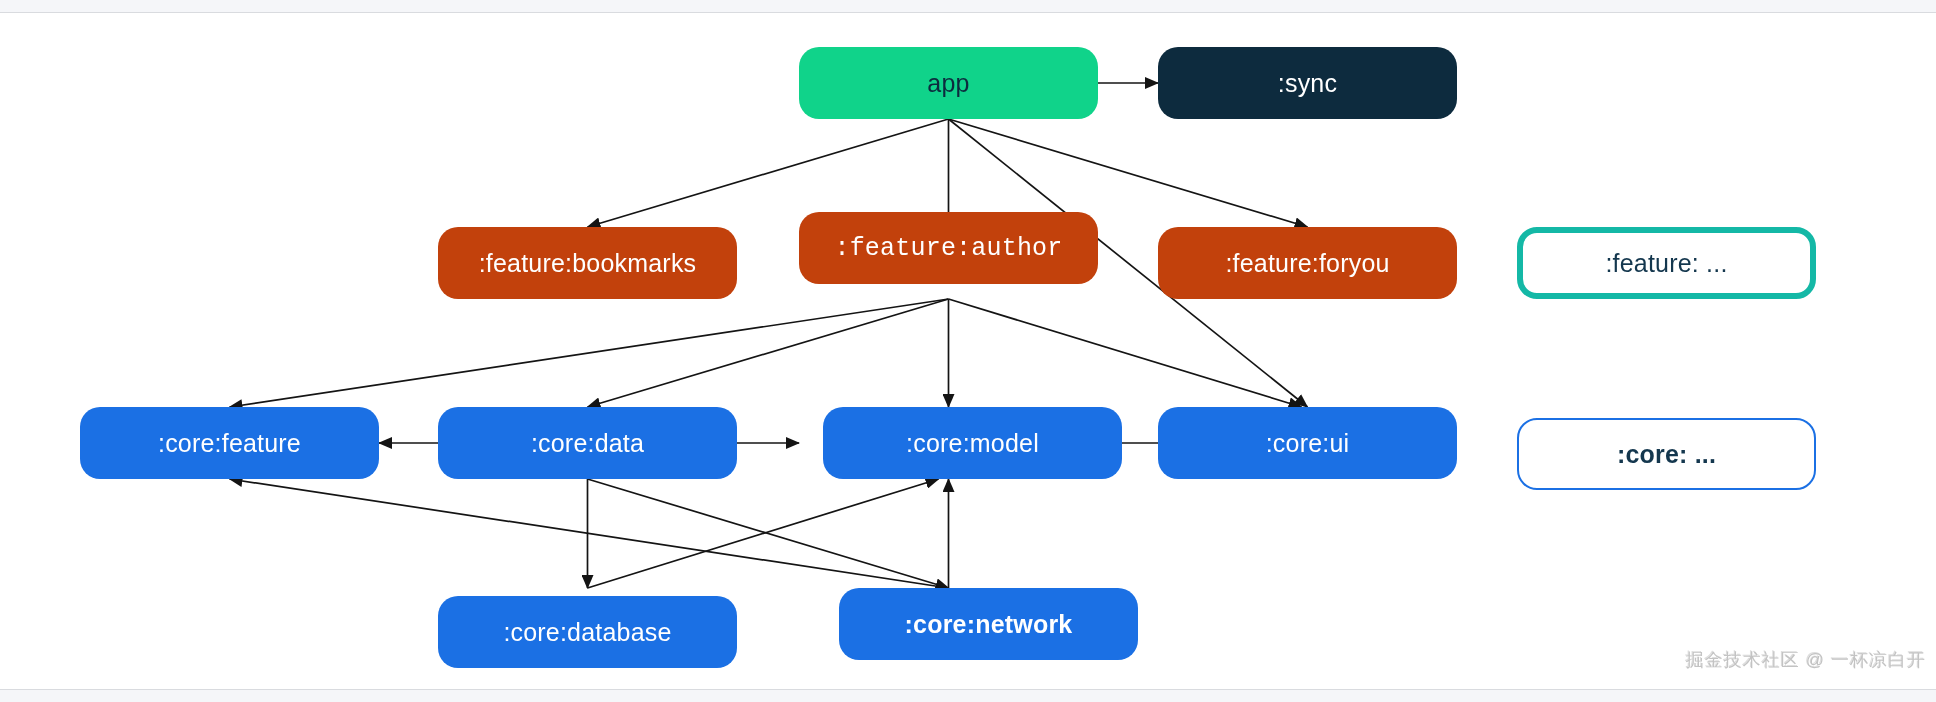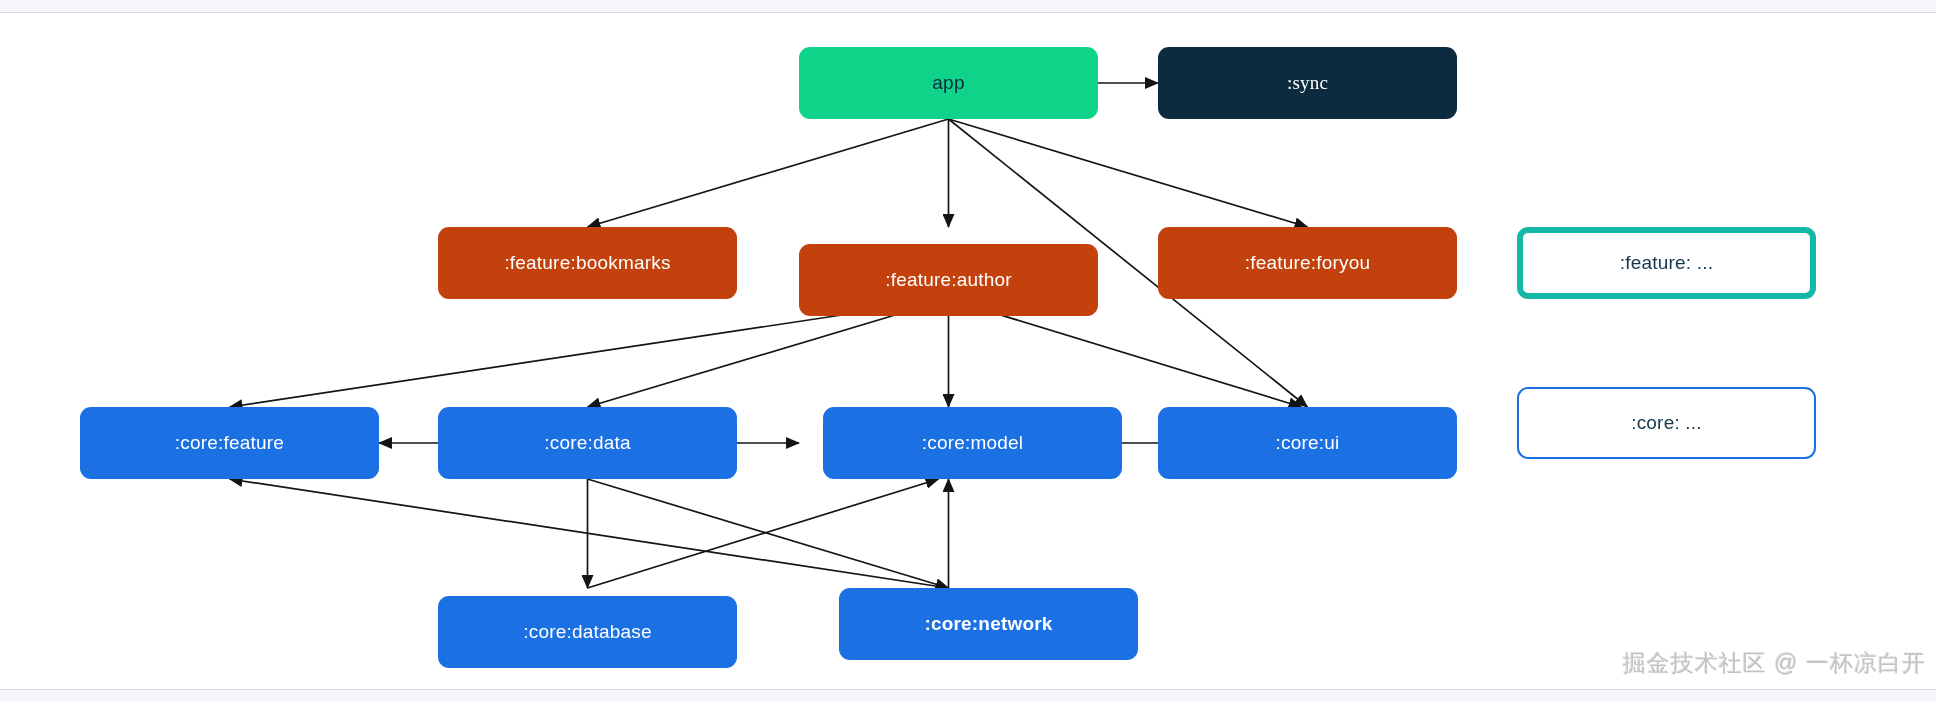--- a/index.html
+++ b/index.html
@@ -4,31 +4,31 @@
 <style>
   html,body{margin:0;padding:0;background:#ffffff;}
   body{width:1936px;height:702px;position:relative;overflow:hidden;
        font-family:"Liberation Sans","DejaVu Sans",sans-serif;}
   .top-bar{position:absolute;left:0;top:0;width:1936px;height:13px;
            background:#f5f6f9;border-bottom:1px solid #d9dbdf;box-sizing:border-box;}
   .bottom-bar{position:absolute;left:0;top:689px;width:1936px;height:13px;
            background:#f5f6f9;border-top:1px solid #d9dbdf;box-sizing:border-box;}
   .canvas{position:absolute;left:0;top:0;width:1936px;height:702px;}
   #edge-layer{position:absolute;left:0;top:0;width:1936px;height:702px;z-index:1;}
-  .node{position:absolute;width:299px;height:72px;border-radius:11px;
+  .node{position:absolute;width:299px;height:72px;border-radius:20px;
         display:flex;align-items:center;justify-content:center;
-        font-size:19px;letter-spacing:.2px;z-index:2;box-sizing:border-box;}
+        font-size:25px;letter-spacing:.2px;z-index:2;box-sizing:border-box;}
   .node.app{background:#10d38a;color:#0d2b3e;}
   .node.sync{background:#0d2b3e;color:#ffffff;}
   .node.feature{background:#c2410c;color:#ffffff;}
   .node.core{background:#1b70e4;color:#ffffff;}
   .node.outline-feature{background:#ffffff;border:6px solid #14b8a6;color:#14374e;}
   .node.outline-core{background:#ffffff;border:2px solid #1b70e4;color:#14374e;}
   .watermark{position:absolute;right:10px;top:648px;z-index:3;
-             font-size:23px;color:#c3c3c3;letter-spacing:1px;
+             font-size:18px;color:#c3c3c3;letter-spacing:1px;
              text-shadow:1px 1px 0 rgba(255,255,255,.95), -1px -1px 0 rgba(160,160,160,.35);}
 </style>
 </head>
 <body>
 
 <div class="top-bar"></div>
 
 <div class="canvas">
 
   <svg id="edge-layer" width="1936" height="702" viewBox="0 0 1936 702" xmlns="http://www.w3.org/2000/svg">
@@ -55,29 +55,29 @@
         <line x1="587.5" y1="588" x2="938.5" y2="479" stroke="#141414" stroke-width="1.7" marker-end="url(#arrow)"></line>
         <line x1="948.5" y1="588" x2="948.5" y2="479" stroke="#141414" stroke-width="1.7" marker-end="url(#arrow)"></line>
         <line x1="948.5" y1="588" x2="229.5" y2="479" stroke="#141414" stroke-width="1.7" marker-end="url(#arrow)"></line>
       </g>
   </svg>
 
   <div class="node app" style="left:799px;top:47px;">
     <span>app</span>
   </div>
 
-  <div class="node sync" style="left:1158px;top:47px;font-family:Liberation Serif, serif;">
+  <div class="node sync" style="left:1158px;top:47px;">
     <span>:sync</span>
   </div>
 
   <div class="node feature" style="left:438px;top:227px;">
     <span>:feature:bookmarks</span>
   </div>
 
-  <div class="node feature" style="left:799px;top:244px;">
+  <div class="node feature" style="left:799px;top:212px;font-family:Liberation Mono, monospace;">
     <span>:feature:author</span>
   </div>
 
   <div class="node feature" style="left:1158px;top:227px;">
     <span>:feature:foryou</span>
   </div>
 
   <div class="node outline-feature" style="left:1517px;top:227px;">
     <span>:feature: ...</span>
   </div>
@@ -91,21 +91,21 @@
   </div>
 
   <div class="node core" style="left:823px;top:407px;">
     <span>:core:model</span>
   </div>
 
   <div class="node core" style="left:1158px;top:407px;">
     <span>:core:ui</span>
   </div>
 
-  <div class="node outline-core" style="left:1517px;top:387px;">
+  <div class="node outline-core" style="left:1517px;top:418px;font-weight:bold;">
     <span>:core: ...</span>
   </div>
 
   <div class="node core" style="left:438px;top:596px;">
     <span>:core:database</span>
   </div>
 
   <div class="node core" style="left:839px;top:588px;font-weight:bold;">
     <span>:core:network</span>
   </div>

